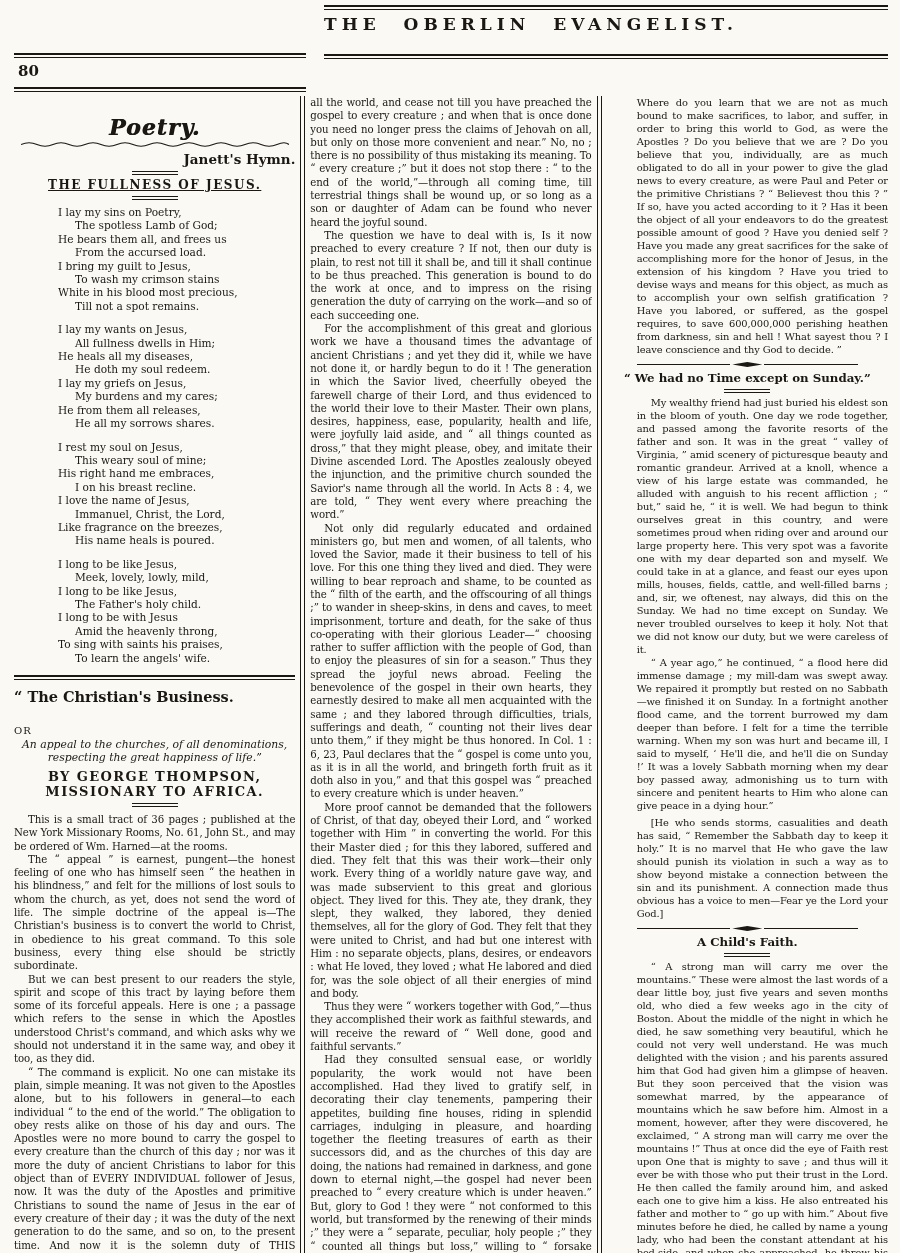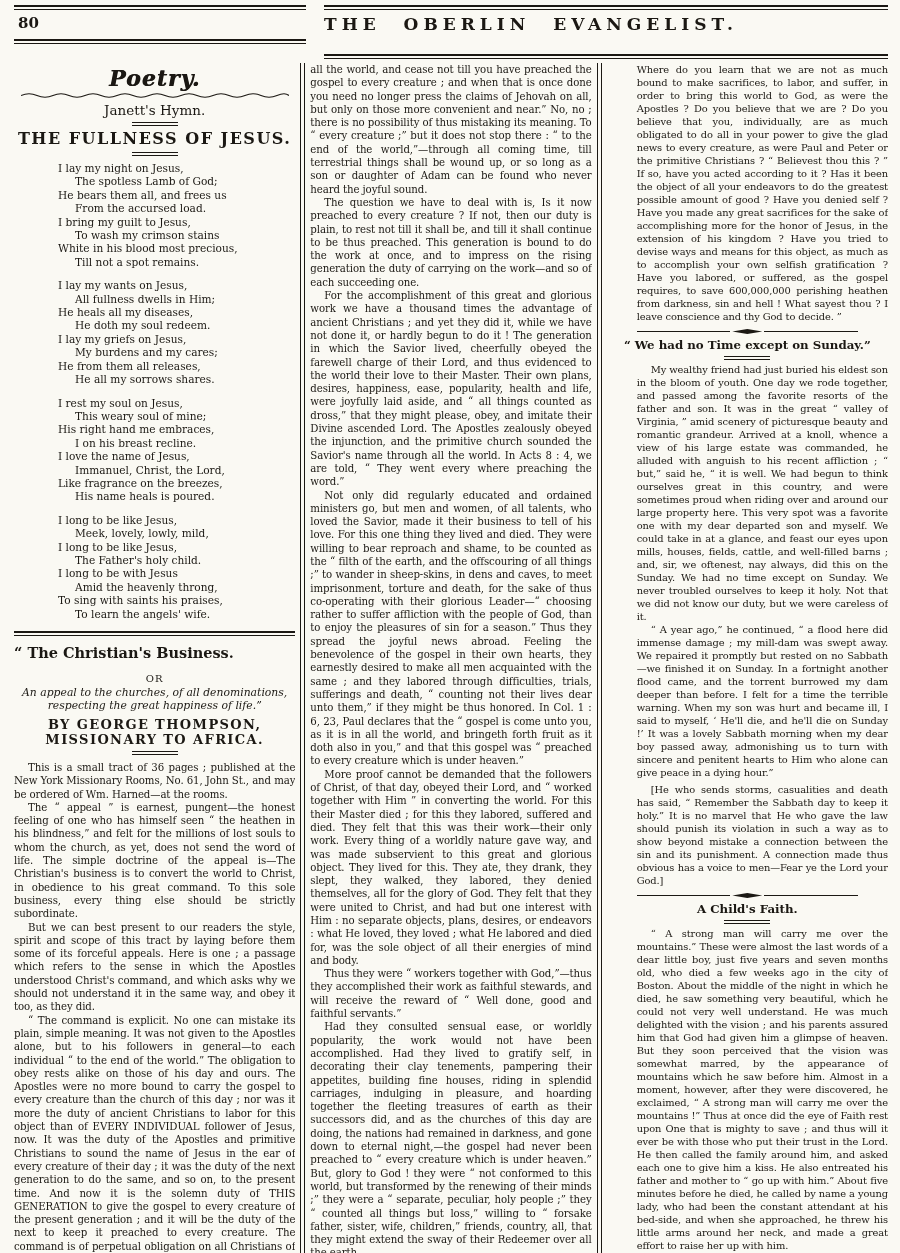--- a/index.html
+++ b/index.html
@@ -3,50 +3,50 @@
 <meta charset="utf-8">
 <style>
   html,body{margin:0;padding:0;}
   body{
     width:900px;height:1253px;overflow:hidden;
     background:#faf9f3;color:#1b1813;
     font-family:"DejaVu Serif","Liberation Serif",serif;
   }
   .page{width:900px;height:1253px;overflow:hidden;position:relative;}
   .header-row{display:flex;padding:5px 12px 0 14px;}
-  .header-left{width:292px;}
+  .header-left{width:292px;margin-top:48px;}
   .header-right{flex:1;margin-left:18px;}
   .dbl-rule{height:2px;border-top:2px solid #1b1813;border-bottom:1px solid #1b1813;}
   .page-num{font-size:15px;font-weight:700;padding:4px 0 3px 4px;height:22px;}
   .masthead{
     text-align:left;font-size:17px;font-weight:700;
     letter-spacing:5px;word-spacing:12px;padding:4px 0 18px 0;height:22px;
   }
   .columns{display:flex;padding:4px 12px 0 14px;height:1196px;overflow:hidden;}
   .col{flex:1;overflow:hidden;}
   .vdiv{width:3px;border-left:1px solid #1b1813;border-right:1px solid #1b1813;margin:0 5px;flex:0 0 3px;}
   
   .col p{margin:0;text-align:justify;font-size:10.2px;line-height:13.3px;text-indent:14px;letter-spacing:-0.1px;}
   .col-right p{font-size:9.9px;line-height:13px;margin-left:30px;}
   p.no-indent{text-indent:0;}
   
   .poetry-head{
     text-align:center;font-weight:700;font-style:italic;font-size:22px;
-    letter-spacing:1px;margin-top:2px;text-shadow:0.6px 0 0 currentColor;
+    letter-spacing:1px;margin-top:18px;text-shadow:0.6px 0 0 currentColor;
   }
   .wavy{display:block;margin:1px auto 2px auto;}
-  .hymn-title{text-align:center;font-weight:400;font-size:13.5px;margin:3px 0 0 0;}
-  .hymn-subtitle{text-align:center;font-weight:700;font-size:16px;letter-spacing:1.5px;margin:2px 0 0 0;}
+  .hymn-title{text-align:right;font-weight:700;font-size:13.5px;margin:3px 0 0 0;}
+  .hymn-subtitle{text-align:center;font-weight:700;font-size:12px;letter-spacing:1.5px;margin:2px 0 0 0;text-decoration:underline;}
   .mini-rule{width:46px;height:2px;border-top:1px solid #1b1813;border-bottom:1px solid #1b1813;margin:4px auto 3px auto;}
   .poem{margin:6px 0 8px 44px;font-size:10.6px;line-height:13.4px;}
   .stanza{margin-bottom:10px;}
   .poem-line:nth-child(even){padding-left:17px;}
   
   .article-title{text-align:left;font-weight:700;font-size:14.5px;margin:8px 0 0 0;}
-  .or-label{text-align:center;font-size:10px;letter-spacing:1px;margin:12px 0 2px 0;}
+  .or-label{text-align:left;font-size:10px;letter-spacing:1px;margin:20px 0 2px 0;}
   .article-subtitle{text-align:center;font-style:italic;font-size:10.8px;line-height:13px;margin:1px 2px;}
   .byline{text-align:center;font-weight:700;font-size:13px;letter-spacing:1.4px;margin:5px 0 0 0;}
   .sep-top{margin-top:8px;}
   .after-head{margin-bottom:6px;}
   
   .section-title{text-align:center;font-weight:700;font-size:11.8px;margin:2px 0 0 0;}
   .fancy-rule{display:flex;align-items:center;margin:6px 30px 4px 30px;}
   .fancy-rule::before,.fancy-rule::after{content:"";flex:1;border-top:1px solid #1b1813;}
   .diamond{width:30px;height:5px;background:#1b1813;margin:0 2px;
     clip-path:polygon(0 50%,50% 0,100% 50%,50% 100%);}
@@ -77,21 +77,21 @@
       <svg class="wavy" width="268" height="7" viewBox="0 0 268 7">
         <path d="M0 3.5 Q8 0 16 3.5 T32 3.5 T48 3.5 T64 3.5 T80 3.5 T96 3.5 T112 3.5 T128 3.5 T144 3.5 T160 3.5 T176 3.5 T192 3.5 T208 3.5 T224 3.5 T240 3.5 T256 3.5 T268 3.5" fill="none" stroke="#1b1813" stroke-width="1.1"></path>
       </svg>
       <div class="hymn-title">Janett's Hymn.</div>
       <div class="mini-rule"></div>
       <div class="hymn-subtitle">THE FULLNESS OF JESUS.</div>
       <div class="mini-rule"></div>
 
       <div class="poem">
         <div class="stanza">
-          <div class="poem-line">I lay my night on Jesus,</div>
+          <div class="poem-line">I lay my sins on Poetry,</div>
           <div class="poem-line">The spotless Lamb of God;</div>
           <div class="poem-line">He bears them all, and frees us</div>
           <div class="poem-line">From the accursed load.</div>
           <div class="poem-line">I bring my guilt to Jesus,</div>
           <div class="poem-line">To wash my crimson stains</div>
           <div class="poem-line">White in his blood most precious,</div>
           <div class="poem-line">Till not a spot remains.</div>
         </div>
         <div class="stanza">
           <div class="poem-line">I lay my wants on Jesus,</div>

